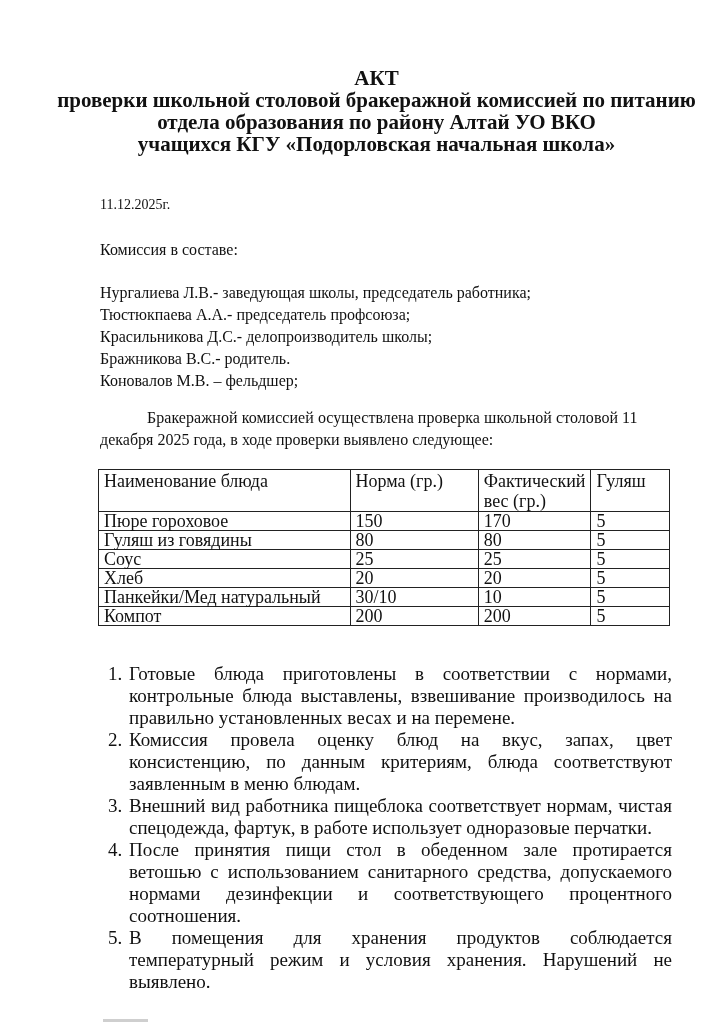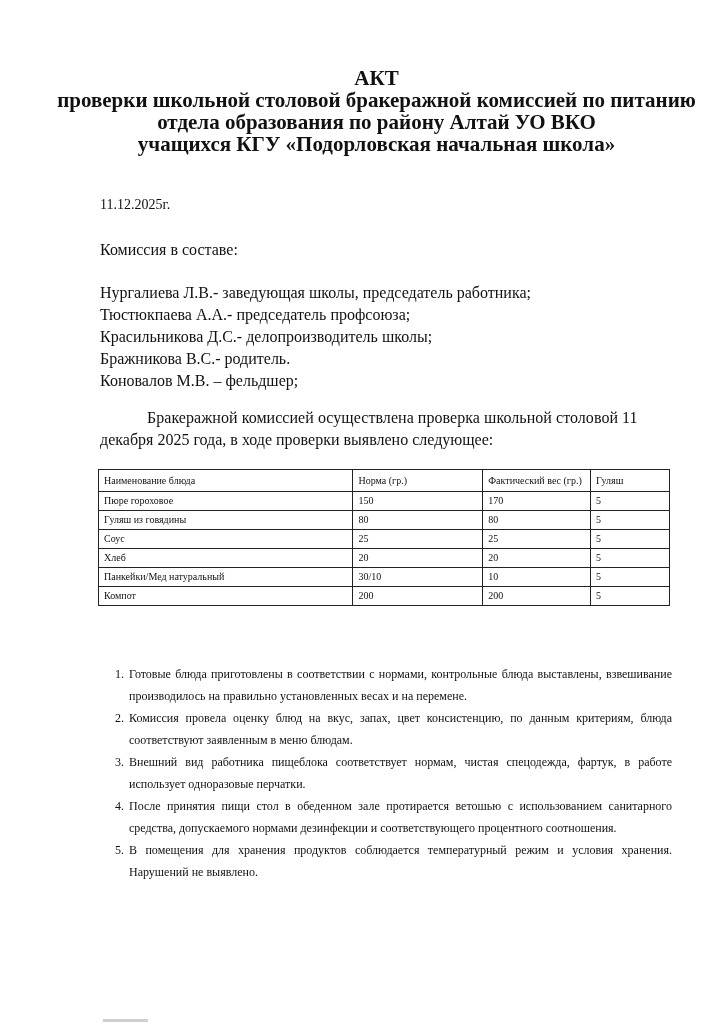--- a/index.html
+++ b/index.html
@@ -13,31 +13,31 @@
     .title-block { position: absolute; left: 14px; top: 67px; width: 725px; text-align: center; font-weight: bold; line-height: 22px; font-size: 21px; }
     .title-block div { white-space: nowrap; }
     .date { position: absolute; left: 100px; top: 197px; font-size: 14px; }
     .commission-label { position: absolute; left: 100px; top: 241px; }
     .members { position: absolute; left: 100px; top: 282px; line-height: 22px; }
     .members div { white-space: nowrap; }
     .intro { position: absolute; left: 100px; top: 407px; width: 572px; line-height: 22px; text-align: justify; }
     .intro .first { text-indent: 47px; white-space: nowrap; letter-spacing: 0.05px; }
     table.dishes {
       position: absolute; left: 98px; top: 469px; width: 572px;
-      border-collapse: collapse; font-size: 10px;
+      border-collapse: collapse; font-size: 18px;
     }
     table.dishes th, table.dishes td {
       border: 1px solid #222222; padding: 0 5px; text-align: left; font-weight: normal;
       vertical-align: top; line-height: 18px; height: 18px;
     }
     table.dishes th { line-height: 20px; padding-top: 1px; }
     .c1 { width: 244px; } .c2 { width: 119px; } .c3 { width: 97px; margin-top: 24px; } .c4 { width: 68px; }
     ol.findings {
       position: absolute; left: 100px; top: 663px; width: 572px; margin: 0; padding: 0 0 0 27px;
-      line-height: 22px; text-align: justify; font-size: 12px; box-sizing: border-box;
+      line-height: 22px; text-align: justify; font-size: 19px; box-sizing: border-box;
     }
     ol.findings li { padding-left: 2px; margin: 0; }
     .stamp-mark { position: absolute; left: 103px; top: 1019px; width: 45px; height: 3px; background: #cfcfcf; }
   </style>
 </head>
 <body>
 
 <div class="page">
 
   <div class="title-block">

